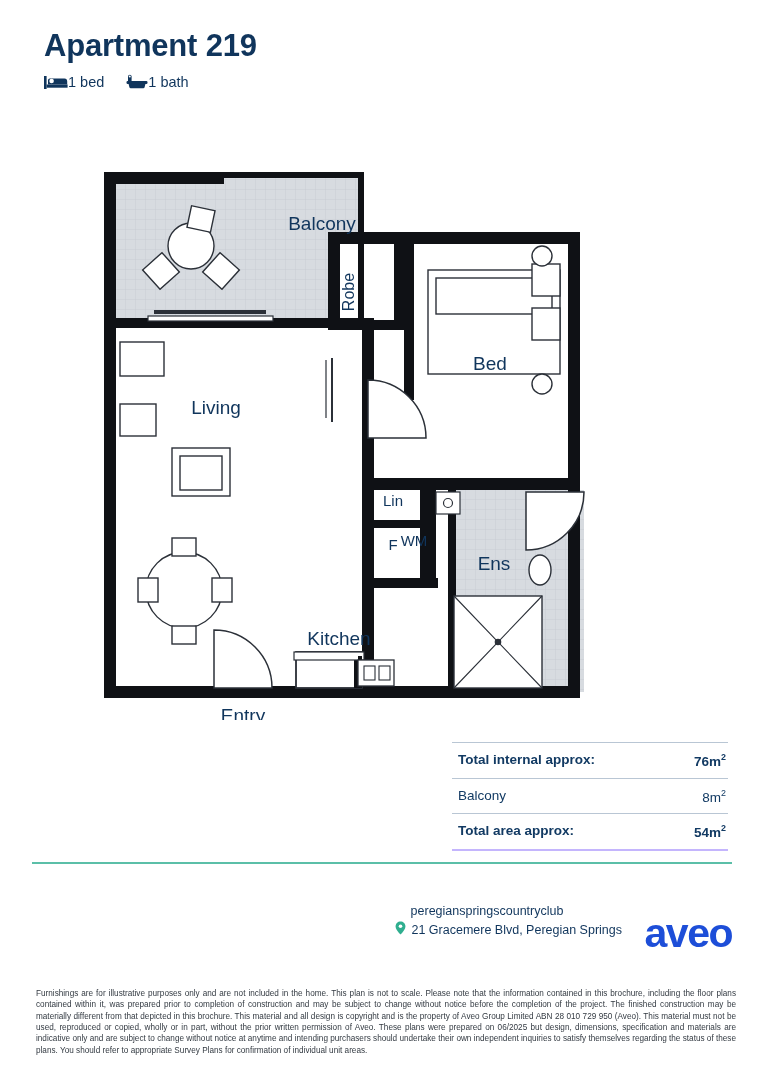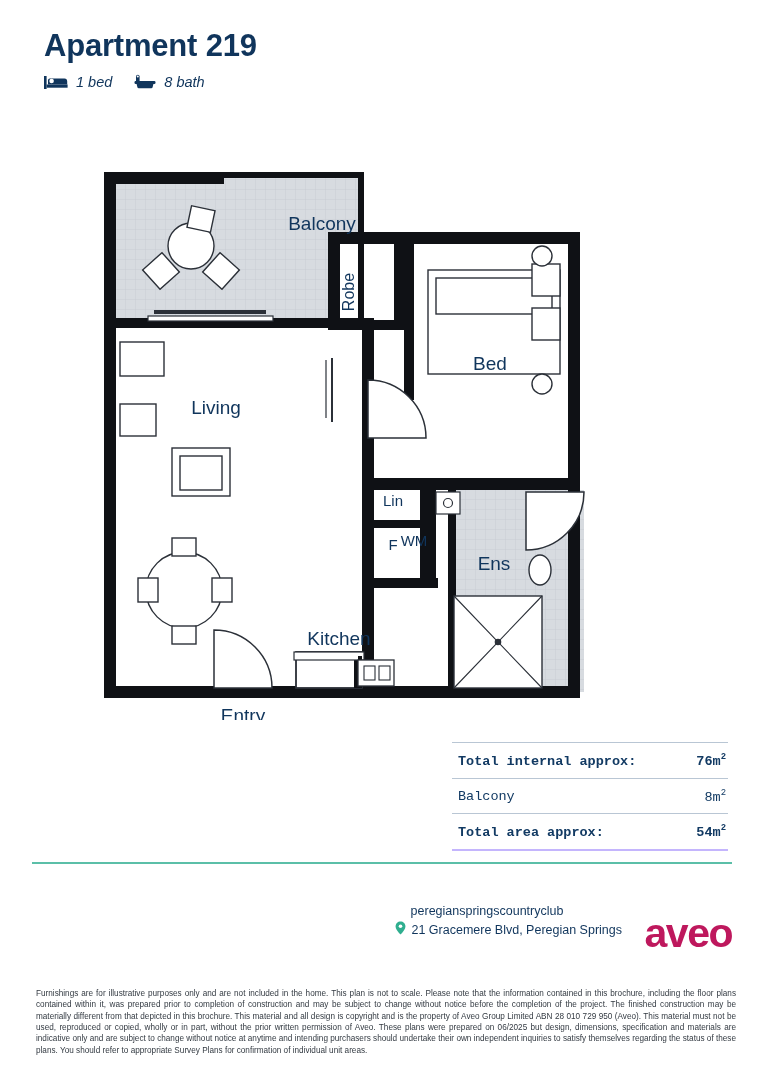--- a/index.html
+++ b/index.html
@@ -26,45 +26,44 @@
     margin: 0;
   }
   .specs {
     margin-top: 10px;
     display: flex;
     align-items: center;
     gap: 22px;
     font-size: 14.5px;
     color: #10355c;
   }
-  .spec { display: flex; align-items: flex-end; gap: 8px; font-style: italic; }
+  .spec { display: flex; align-items: flex-end; gap: 0; }
   .spec svg { display: block; }
 
   
   .plan {
     position: absolute;
     left: 96px; top: 160px;
     width: 500px; height: 560px;
   }
   .plan svg { display: block; }
 
   
   .areas {
     position: absolute;
     left: 452px; top: 742px;
     width: 276px;
     font-size: 13.5px;
   }
   .area-row {
     display: flex;
     justify-content: space-between;
-    align-items: flex-end;
+    align-items: flex-start;
     padding: 9px 2px 9px 6px;
     border-top: 1px solid #b9c6d4;
-    font-family: Liberation Mono, monospace;
   }
   .area-row:first-child { border-top: 1px solid #b9c6d4; }
   .area-row.last { border-bottom: 2px solid #c4b5fd; }
   .area-label.bold, .area-value.bold { font-weight: bold; }
   .area-value { white-space: nowrap; }
   sup { font-size: 0.66em; }
 
   
   .footer-rule {
     position: absolute;
@@ -112,21 +111,21 @@
     line-height: 1.5;
   }
   .contact .line-row {
     display: flex; justify-content: flex-end; align-items: center; gap: 5px;
   }
   .logo {
     position: absolute;
     right: 0; top: 30px;
     font-size: 41px;
     font-weight: bold;
-    color: #be185d;
+    color: #1d4ed8;
     letter-spacing: -1.5px;
   }
 
   
   .disclaimer {
     position: absolute;
     left: 36px; top: 988px;
     width: 700px;
     font-size: 8.2px;
     line-height: 1.38;
@@ -155,21 +154,21 @@
       </div>
       <div class="spec">
         <span>
           <svg width="22" height="16" viewBox="0 0 22 16">
             <path d="M2 2.5 Q2 0.8 3.8 0.8 Q5.6 0.8 5.6 2.6 L5.6 7.2 L2 7.2 Z" fill="#10355c"></path>
             <rect x="0.5" y="7.0" width="21" height="3.0" rx="1.2" fill="#10355c"></rect>
             <path d="M2.6 10 L3.4 13.2 Q3.6 14.2 4.8 14.2 L17.2 14.2 Q18.4 14.2 18.6 13.2 L19.4 10 Z" fill="#10355c"></path>
             <circle cx="3.8" cy="2.6" r="1.0" fill="#ffffff"></circle>
           </svg>
         </span>
-        <span>8 bath</span>
+        <span>1 bath</span>
       </div>
     </div>
   </div>
 
   <div class="plan">
     <svg width="500" height="560" viewBox="0 0 500 560">
       <defs>
         <pattern id="tile" width="10" height="10" patternUnits="userSpaceOnUse">
           <rect width="10" height="10" fill="#d7dbe0"></rect>
           <path d="M10 0 L10 10 M0 10 L10 10" stroke="#c6ccd3" stroke-width="0.9"></path>

